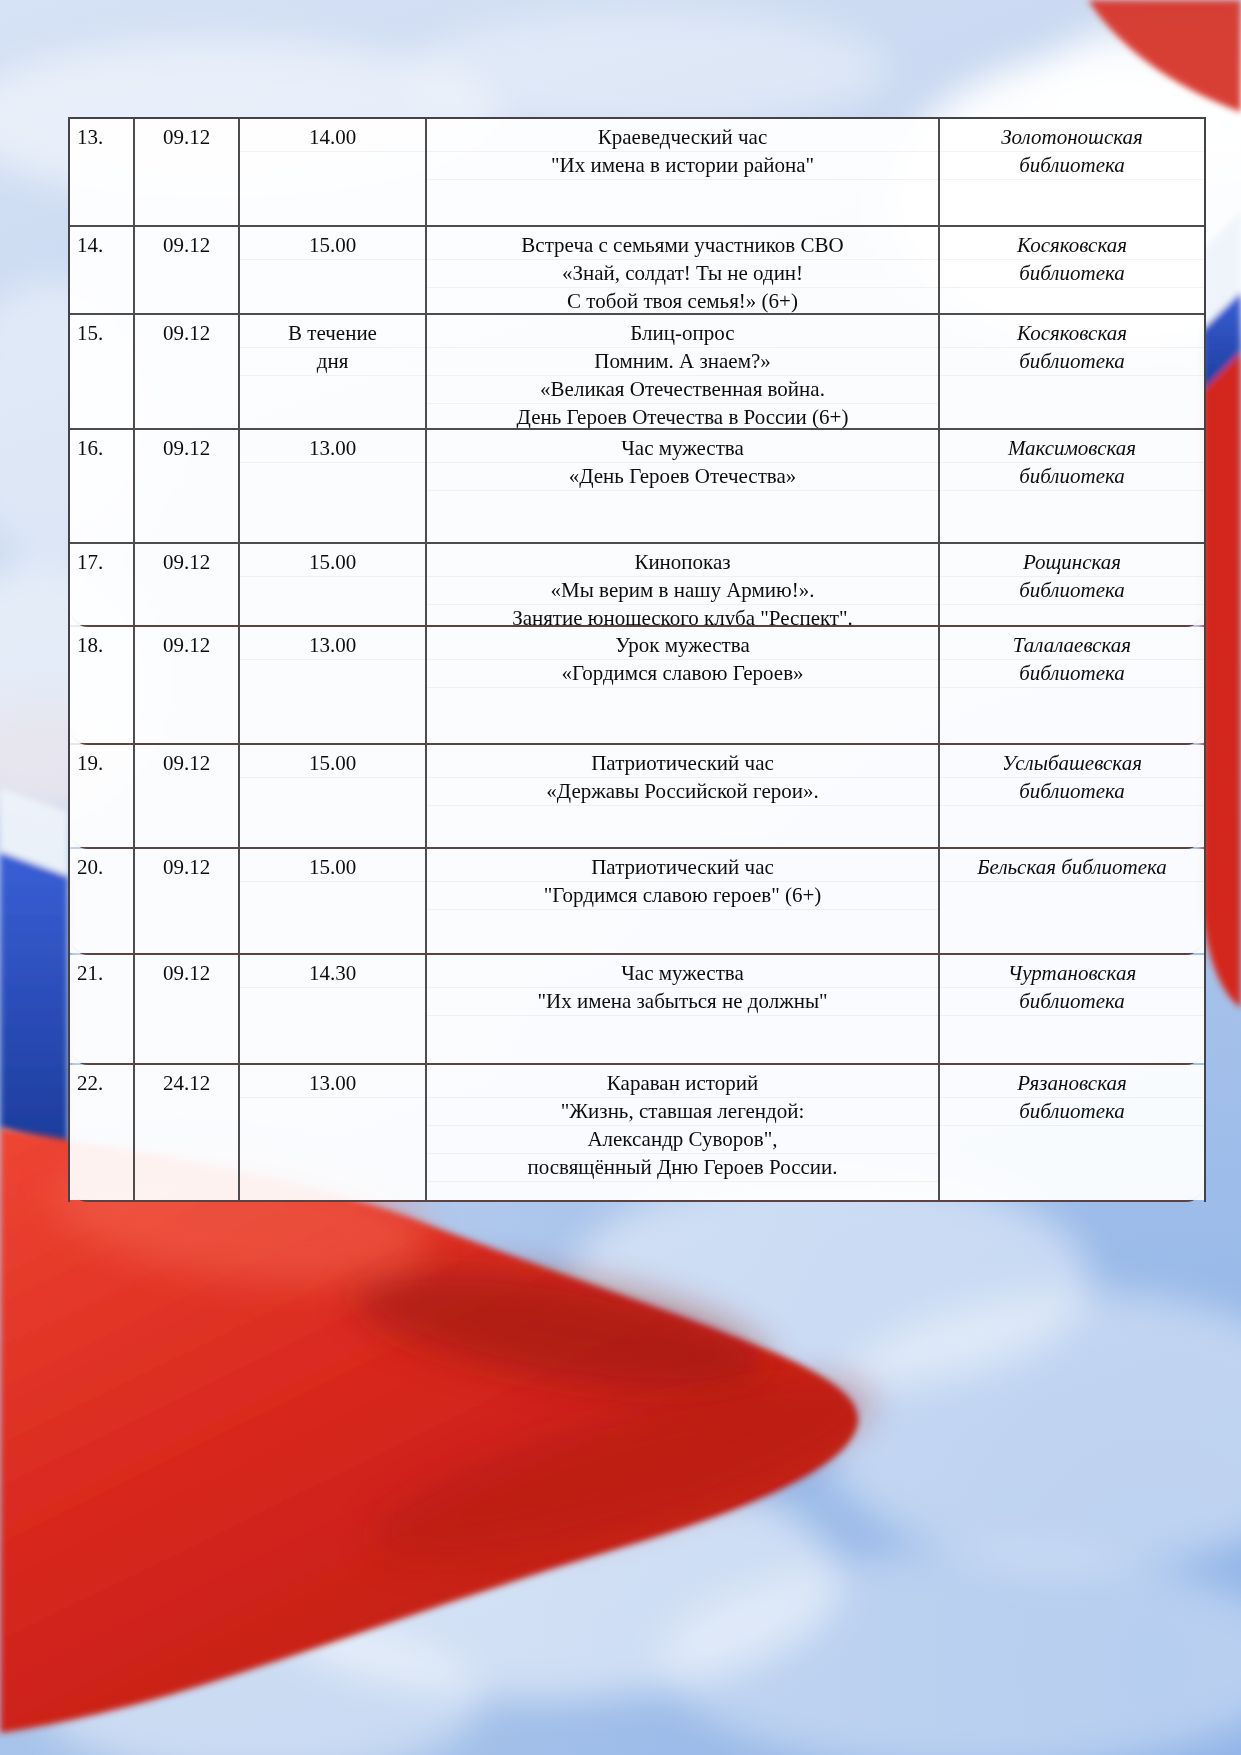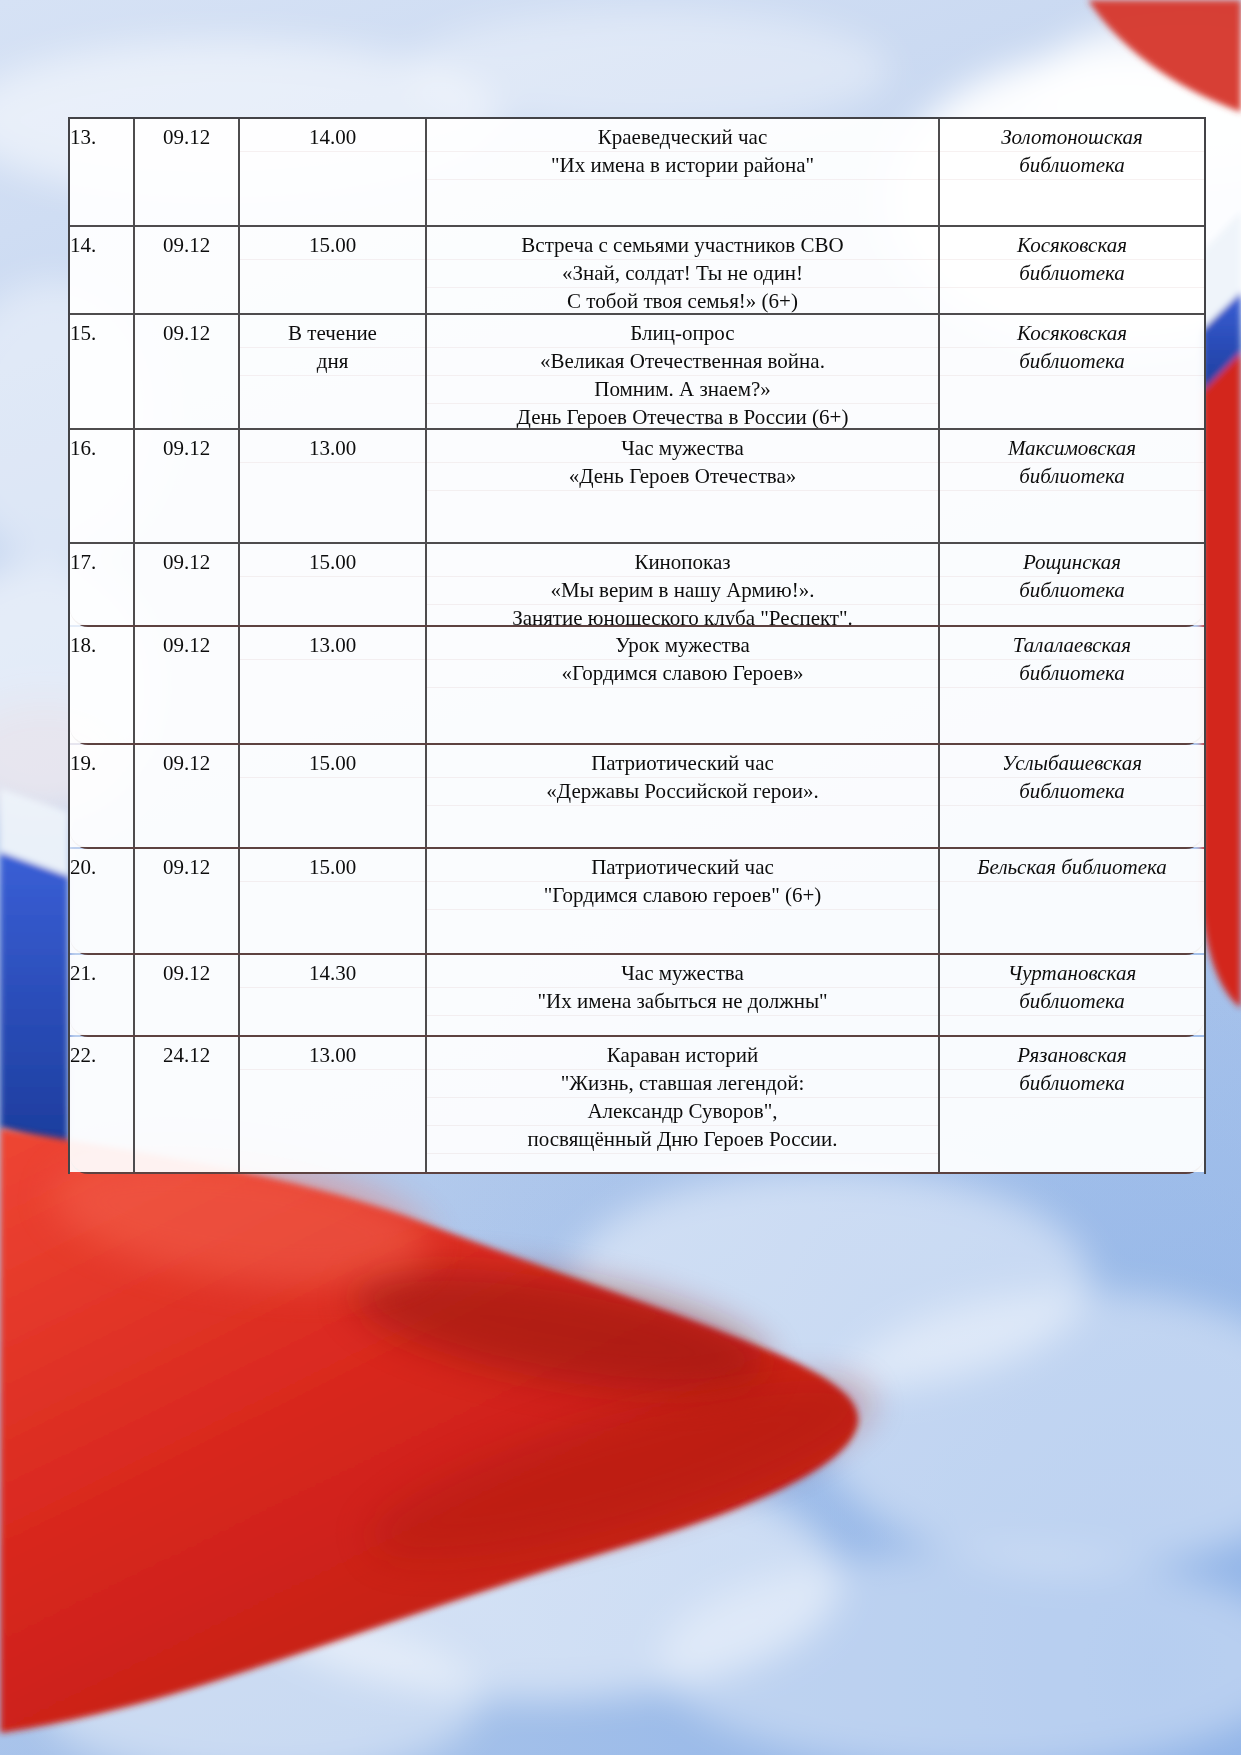--- a/index.html
+++ b/index.html
@@ -15,31 +15,31 @@
   }
   .row{display:flex;box-sizing:border-box;border-bottom:2px solid var(--table-border,#4e4c4e);}
   .row:nth-child(1){height:108px}
   .row:nth-child(2){height:88px}
   .row:nth-child(3){height:115px}
   .row:nth-child(4){height:114px}
   .row:nth-child(5){height:83px}
   .row:nth-child(6){height:118px}
   .row:nth-child(7){height:104px}
   .row:nth-child(8){height:106px}
-  .row:nth-child(9){height:82px}
+  .row:nth-child(9){height:110px}
   .row:nth-child(10){height:137px}
   .row:nth-child(n+5){border-bottom-color:#5d4240;border-radius:18px;}
   .cell{
     box-sizing:border-box;border-right:2px solid var(--table-border,#4e4c4e);
     background:rgba(255,255,255,0.93);
     padding-top:5px;font-size:21px;line-height:27px;color:var(--text-color,#0d0d0d);
     overflow:hidden;
   }
   .cell:last-child{border-right:none;flex:1;font-style:italic;}
-  .c-num{width:65px;padding-left:0;}
+  .c-num{width:65px;padding-left:7px;}
   .c-date{width:105px;text-align:center;}
   .c-time{width:187px;text-align:center;}
   .c-event{width:513px;text-align:center;}
   .c-library{text-align:center;}
   .line{min-height:27px;border-bottom:1px solid rgba(190,140,140,0.12);}
 </style>
 </head>
 <body>
 
 <div class="page">
@@ -155,22 +155,22 @@
   </div>
       <div class="row">
     <div class="cell c-num">15.</div>
     <div class="cell c-date">09.12</div>
     <div class="cell c-time">
           <div class="line">В течение</div>
           <div class="line">дня</div>
         </div>
     <div class="cell c-event">
           <div class="line">Блиц-опрос</div>
+          <div class="line">Помним. А знаем?»</div>
           <div class="line">«Великая Отечественная война.</div>
-          <div class="line">Помним. А знаем?»</div>
           <div class="line">День Героев Отечества в России (6+)</div>
         </div>
     <div class="cell c-library">
           <div class="line">Косяковская</div>
           <div class="line">библиотека</div>
         </div>
   </div>
       <div class="row">
     <div class="cell c-num">16.</div>
     <div class="cell c-date">09.12</div>

